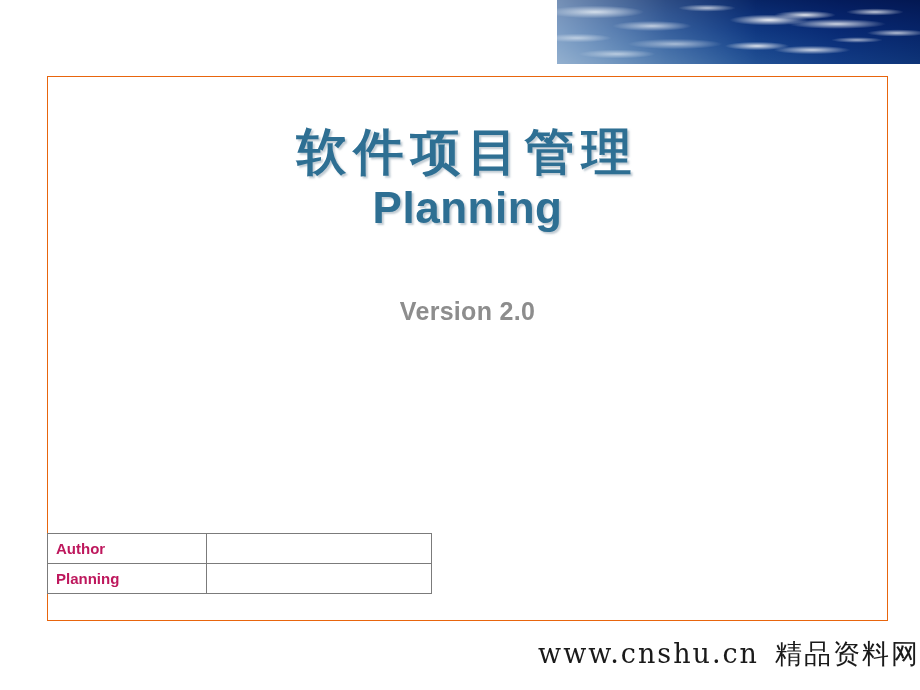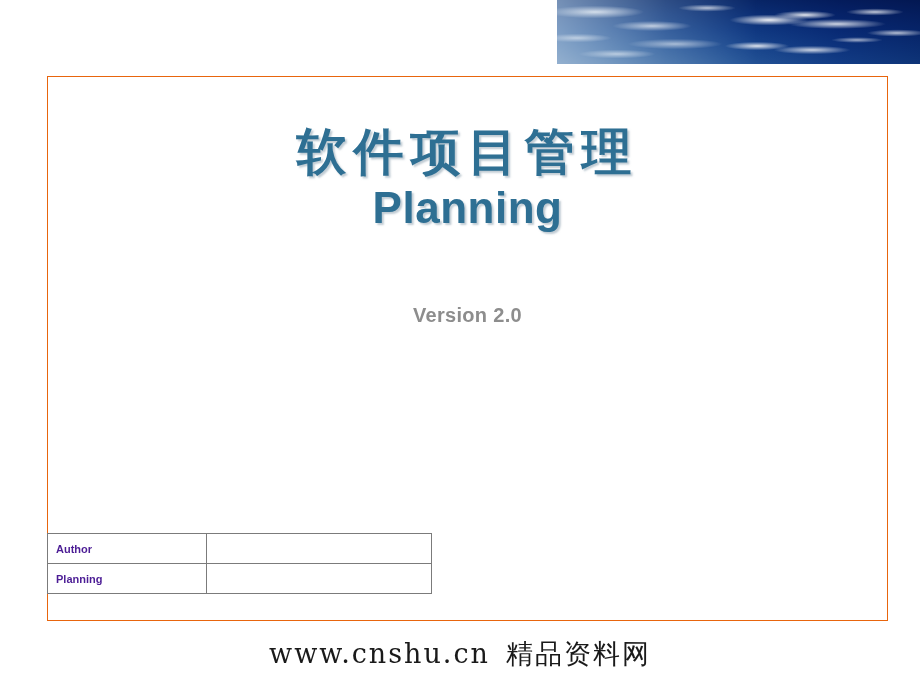--- a/index.html
+++ b/index.html
@@ -116,61 +116,61 @@
     font-family: "Liberation Sans", sans-serif;
     font-size: 44px;
     font-weight: 700;
     color: #2E6F93;
     letter-spacing: 0.5px;
     text-shadow: 2px 2px 2px rgba(150,168,182,.60);
   }
   #version-line {
     position: absolute;
     left: 47px;
-    top: 304px;
+    top: 297px;
     width: 841px;
     text-align: center;
     font-family: "Liberation Sans", sans-serif;
-    font-size: 20px;
+    font-size: 25px;
     font-weight: 700;
     color: #8d8d8d;
     letter-spacing: 0.3px;
   }
 
   
   #meta-table {
     position: absolute;
     left: 47px;
     top: 533px;
     width: 384px;
     border-collapse: collapse;
     table-layout: fixed;
   }
   #meta-table td {
     height: 30px;
     box-sizing: border-box;
     border: 1px solid #7b7b7b;
     padding: 0 8px;
     font-family: "Liberation Sans", sans-serif;
-    font-size: 11px;
-    font-weight: 700;
-    color: #4c1d95;
+    font-size: 15px;
+    font-weight: 700;
+    color: #be185d;
     background: #ffffff;
     vertical-align: middle;
   }
   #meta-table td.label-cell { width: 159px; }
   #meta-table td.value-cell { width: 225px; font-weight: 400; }
 
   
   #footer {
     position: absolute;
     left: 0;
     top: 636px;
     width: 920px;
-    text-align: center;
+    text-align: right;
     font-family: "DejaVu Serif", "Liberation Serif", serif;
     font-size: 27px;
     color: #1a1a1a;
     letter-spacing: 1px;
     white-space: nowrap;
   }
   #footer .footer-url { letter-spacing: 2px; }
   #footer .footer-cn { margin-left: 16px; letter-spacing: 2px; }
 </style>
 </head>

